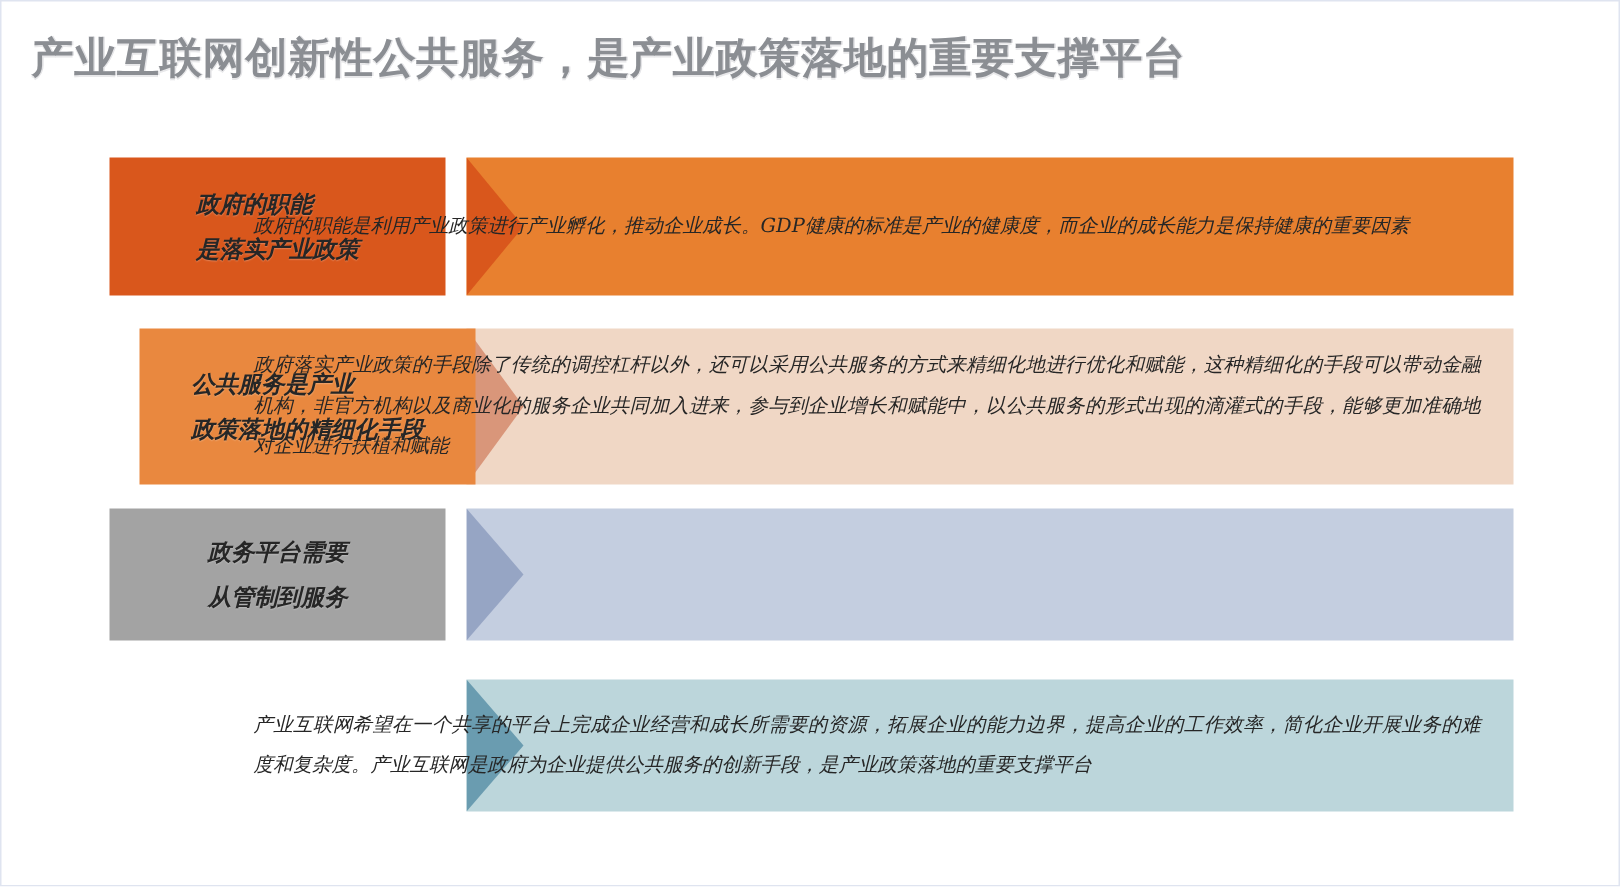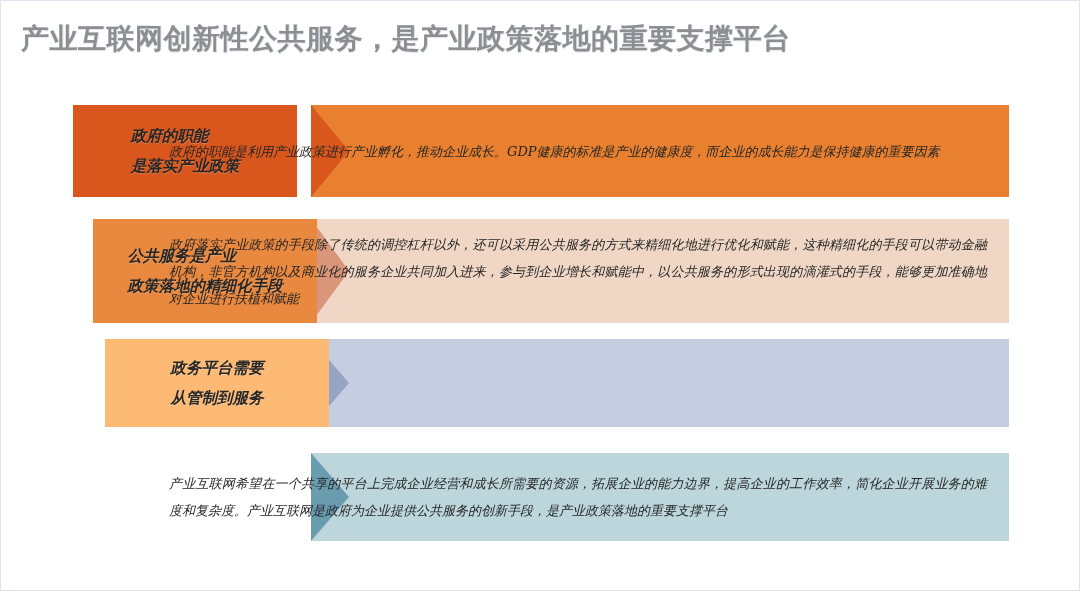--- a/index.html
+++ b/index.html
@@ -151,21 +151,21 @@
     <div class="body-text" style="color: rgb(38, 38, 38);">政府落实产业政策的手段除了传统的调控杠杆以外，还可以采用公共服务的方式来精细化地进行优化和赋能，这种精细化的手段可以带动金融机构，非官方机构以及商业化的服务企业共同加入进来，参与到企业增长和赋能中，以公共服务的形式出现的滴灌式的手段，能够更加准确地对企业进行扶植和赋能</div>
   </div>
 
   <div class="row" id="row-2">
     <div class="body-box" style="background: rgb(196, 206, 224);"></div>
     <div class="arrow">
       <svg viewBox="0 0 60 100" preserveAspectRatio="none">
         <polygon points="0,0 38,50 0,100" fill="#96a5c4"></polygon>
       </svg>
     </div>
-    <div class="label-box" style="background: #fdba74; margin-left: 32px;">
+    <div class="label-box" style="background: #a3a3a3;">
       <div class="label-text" style="color: rgb(38, 38, 38);">政务平台需要
 从管制到服务</div>
     </div>
   </div>
 
   <div class="row" id="row-3">
     <div class="body-box" style="background: rgb(188, 214, 219);"></div>
     <div class="arrow">
       <svg viewBox="0 0 60 100" preserveAspectRatio="none">
         <polygon points="0,0 38,50 0,100" fill="#6a9cb0"></polygon>

